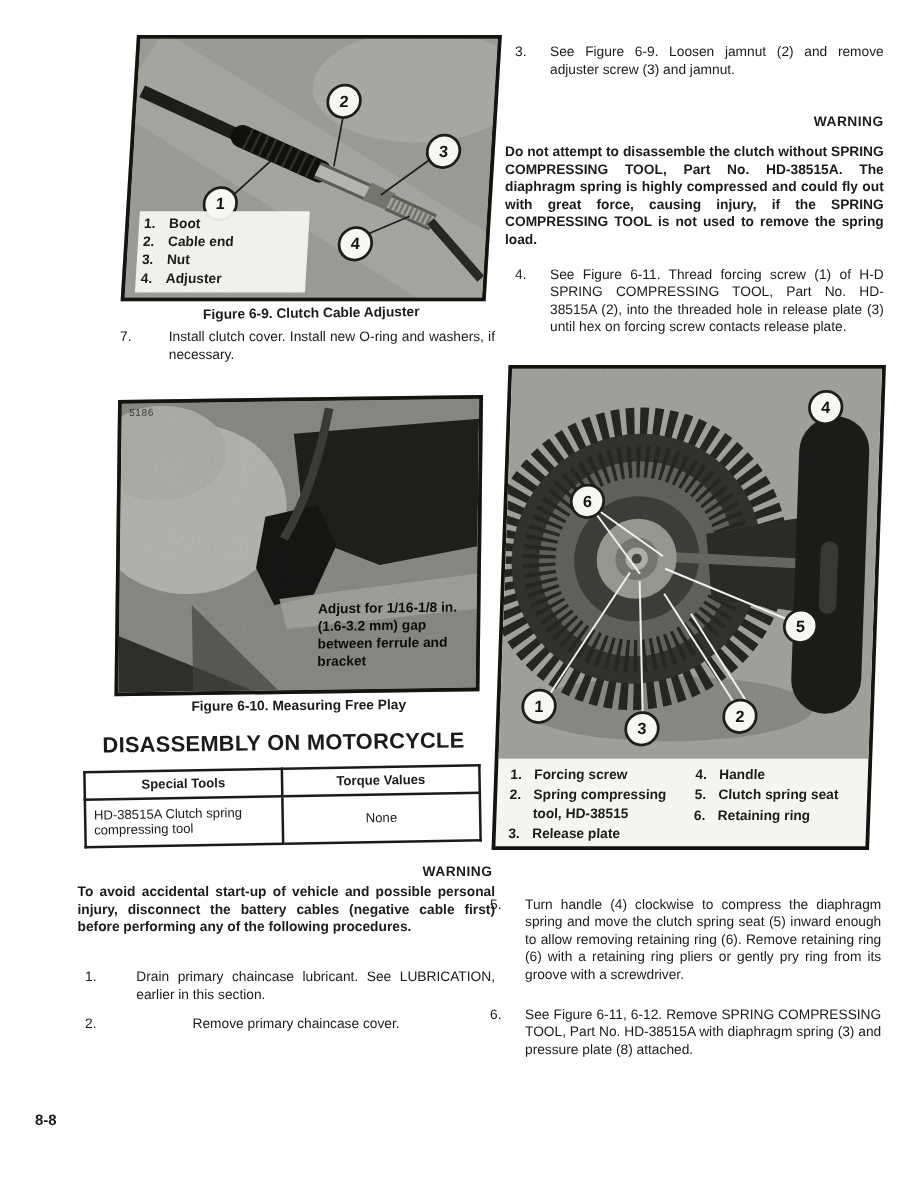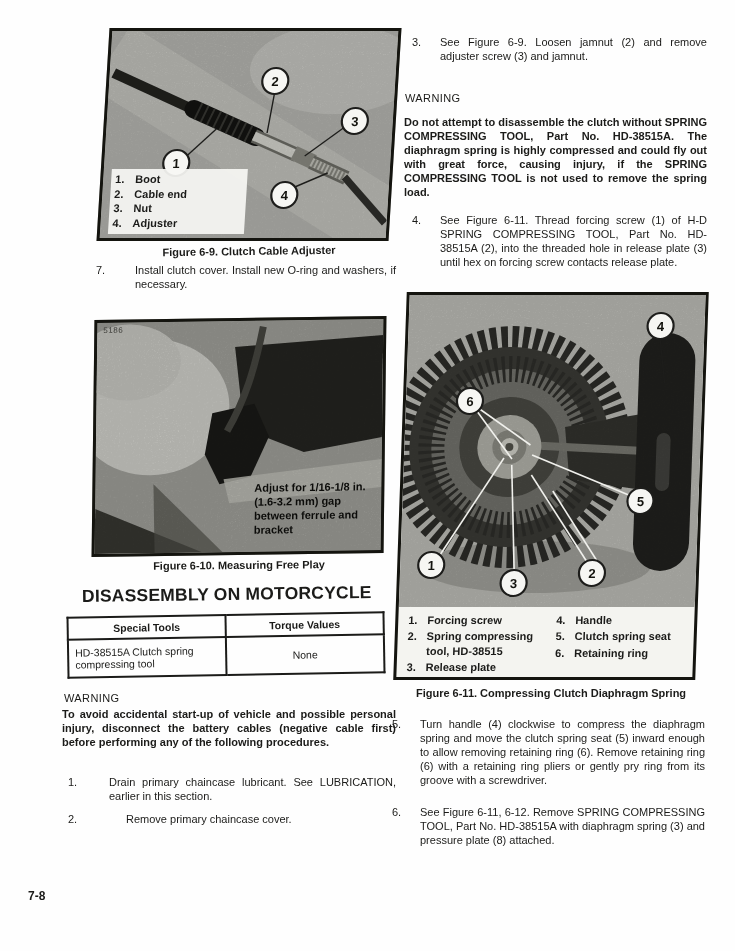--- a/index.html
+++ b/index.html
@@ -3,21 +3,21 @@
 <meta charset="utf-8">
 <style>
   html,body{margin:0;padding:0;background:#ffffff;}
   .page{position:relative;width:735px;height:951px;background:#fefefe;overflow:hidden;
         font-family:"Liberation Sans",sans-serif;color:#1b1b19;}
   
   .step{position:absolute;font-size:11px;line-height:1.27;}
   .step .num{position:absolute;left:0;top:0;font-weight:500;}
   .step .txt{margin-left:28px;text-align:justify;}
   
-  .warn-title{position:absolute;font-size:11px;font-weight:normal;text-align:left;letter-spacing:.4px;}
+  .warn-title{position:absolute;font-size:11px;font-weight:bold;text-align:right;letter-spacing:.4px;}
   .warn-text{position:absolute;font-size:11px;font-weight:bold;line-height:1.27;text-align:justify;}
   
   .figbox{position:absolute;border:3px solid #14140f;box-sizing:border-box;overflow:hidden;}
   .figbox svg{display:block;}
   .caption{position:absolute;font-size:11px;font-weight:bold;text-align:center;}
   
   .legend69{position:absolute;left:8px;top:138px;width:128px;background:rgba(246,246,243,.93);
             padding:3px 4px 4px 4px;}
   .legend-row{display:flex;font-size:11px;font-weight:bold;line-height:1.32;}
   .legend-row .lnum{width:20px;flex:0 0 20px;}
@@ -162,24 +162,24 @@
 
   <div class="warn-title" style="left:64px;top:692px;width:330px;">WARNING</div>
   <div class="warn-text" style="left:62px;top:708px;width:334px;">To avoid accidental start-up of vehicle and possible personal injury, disconnect the battery cables (negative cable first) before performing any of the following procedures.</div>
 
   <div class="step" style="left:68px;top:776px;width:328px;">
     <span class="num">1.</span>
     <div class="txt" style="margin-left:41px;">Drain primary chaincase lubricant. See LUBRICATION, earlier in this section.</div>
   </div>
   <div class="step" style="left:68px;top:813px;width:328px;">
     <span class="num">2.</span>
-    <div class="txt" style="margin-left:18px;text-align:left;padding-left:40px;">Remove primary chaincase cover.</div>
-  </div>
-
-  <div class="page-num" style="left:28px;top:889px;">7-8</div>
+    <div class="txt" style="margin-left:46px;text-align:left;padding-left:40px;">Remove primary chaincase cover.</div>
+  </div>
+
+  <div class="page-num" style="left:28px;top:889px;">8-8</div>
 
   <div class="step" style="left:412px;top:36px;width:295px;">
     <span class="num">3.</span>
     <div class="txt">See Figure 6-9. Loosen jamnut (2) and remove adjuster screw (3) and jamnut.</div>
   </div>
 
   <div class="warn-title" style="left:405px;top:92px;width:302px;">WARNING</div>
   <div class="warn-text" style="left:404px;top:116px;width:303px;">Do not attempt to disassemble the clutch without SPRING COMPRESSING TOOL, Part No. HD-38515A. The diaphragm spring is highly compressed and could fly out with great force, causing injury, if the SPRING COMPRESSING TOOL is not used to remove the spring load.</div>
 
   <div class="step" style="left:412px;top:214px;width:295px;">
@@ -272,21 +272,20 @@
           <span class="lnum">5.</span>
           <span>Clutch spring seat</span>
         </div>
         <div class="legend-row">
           <span class="lnum">6.</span>
           <span>Retaining ring</span>
         </div>
       </div>
     </div>
   </div>
-  <div class="caption" style="left:400px;top:687px;width:302px;">Figure 6-11. Compressing Clutch Diaphragm Spring</div>
 
   <div class="step" style="left:392px;top:718px;width:313px;">
     <span class="num">5.</span>
     <div class="txt">Turn handle (4) clockwise to compress the diaphragm spring and move the clutch spring seat (5) inward enough to allow removing retaining ring (6). Remove retaining ring (6) with a retaining ring pliers or gently pry ring from its groove with a screwdriver.</div>
   </div>
   <div class="step" style="left:392px;top:806px;width:313px;">
     <span class="num">6.</span>
     <div class="txt">See Figure 6-11, 6-12. Remove SPRING COMPRESSING TOOL, Part No. HD-38515A with diaphragm spring (3) and pressure plate (8) attached.</div>
   </div>
 

